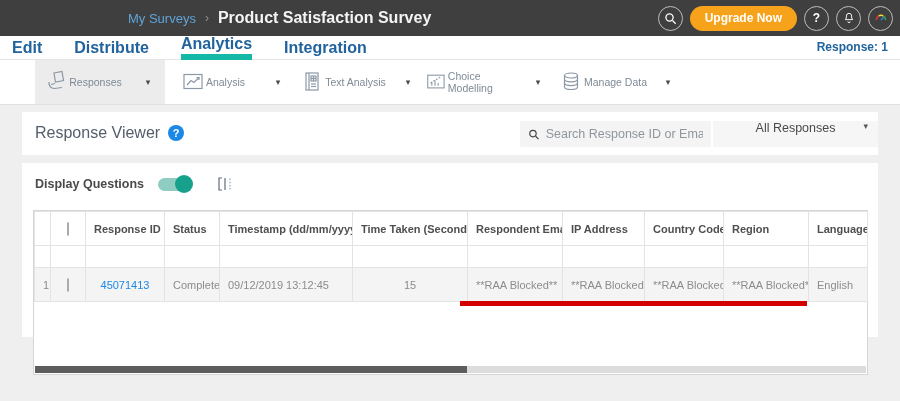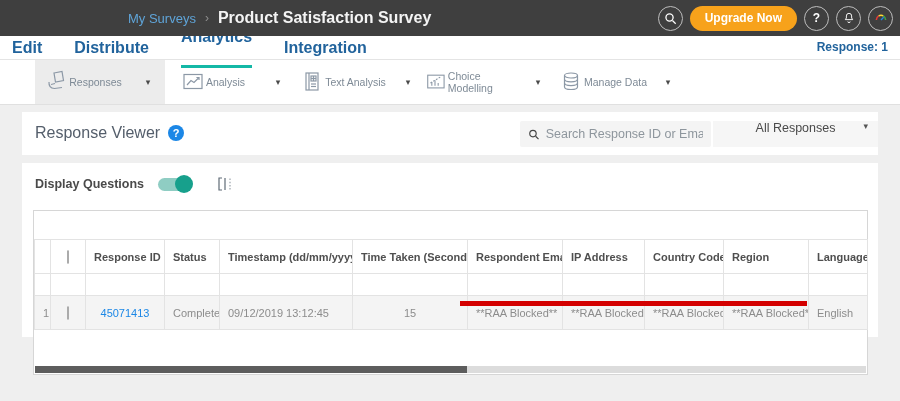--- a/index.html
+++ b/index.html
@@ -24,21 +24,21 @@
   .tb-circle { width:25px; height:25px; border:1px solid #BDBDBD; border-radius:50%;
     display:flex; align-items:center; justify-content:center; color:#fff; cursor:pointer; flex:none; }
   .tb-circle .q { font-size:12px; font-weight:700; color:#fff; }
   .upgrade-btn { height:25px; padding:0 15px; border-radius:13px; background:#F7A21B; border:none;
     color:#fff; font-size:12px; font-weight:700; font-family:"Liberation Sans",sans-serif; cursor:pointer; }
   
   .navrow { position:absolute; left:0; top:36px; width:900px; height:24px; background:#FFF;
     border-bottom:1px solid #E4E4E4; z-index:4; }
   .nav-items { display:flex; gap:32px; padding-left:12px; height:100%; align-items:center; }
   .nav-item { color:#21639C; font-size:16px; font-weight:700; cursor:pointer; }
-  .nav-item.active { border-bottom:3px solid #14b8a6; padding-bottom:19px; }
+  .nav-item.active { border-bottom:6px solid #14b8a6; padding-bottom:1px; }
   .response-count { position:absolute; right:12px; top:0; line-height:23px; color:#21639C; font-size:12px; font-weight:700; }
   
   .toolbar { position:absolute; left:0; top:60px; width:900px; height:45px; background:#FFF;
     border-bottom:1px solid #E0E0E0; display:flex; padding-left:35px; }
   .tool-item { width:130px; height:44px; display:flex; cursor:pointer; }
   .tool-item.active { background:#ECECEC; }
   .tool-main { width:96px; display:flex; flex-direction:row; align-items:center; justify-content:center; gap:1px; }
   .tool-label { font-size:10.5px; color:#7E8A96; }
   .tool-caret { width:34px; display:flex; align-items:center; justify-content:center; color:#4A4A4A; font-size:9px; }
   .ticon { stroke:#8C98A6; fill:none; stroke-width:1.2; }
@@ -58,21 +58,21 @@
   .filter-dd .lbl { font-size:12.5px; color:#4A4A4A; }
   .filter-dd .caret { position:absolute; right:10px; font-size:9px; color:#555; }
   
   .panel2 { position:absolute; left:22px; top:163px; width:856px; height:174px; background:#FFF; }
   .display-row { position:absolute; left:13px; top:13px; display:flex; align-items:center; }
   .dq-label { font-size:12.5px; font-weight:700; color:#4A4A4A; margin-right:14px; }
   .toggle { position:relative; width:33px; height:13px; border-radius:7px; background:#8FCDC3; cursor:pointer; margin-right:26px; }
   .toggle .knob { position:absolute; right:-2px; top:-3px; width:18px; height:18px; border-radius:50%; background:#17A08C; }
   .col-icon { cursor:pointer; display:flex; }
   .grid { position:absolute; left:11px; top:47px; width:835px; height:165px; border:1px solid #D6D6D6; background:#FFF; }
-  table { border-collapse:collapse; table-layout:fixed; width:833px;margin-top:28px; }
+  table { border-collapse:collapse; table-layout:fixed; width:833px; }
   th,td { border:1px solid #E3E3E3; overflow:hidden; white-space:nowrap; }
   thead th { height:34px; font-size:11px; font-weight:600; color:#4F4F4F; text-align:left; padding:0 8px; background:#FFF; }
   tr.filter-row td { height:22px; background:#FFF; }
   tr.data-row td { height:34px; background:#F4F4F4; font-size:11px; color:#8C8C8C; padding:0 8px; }
   td.c, th.c { text-align:center; padding:0 2px; }
   td.r { text-align:center; }
   .link { color:#1B87E6; cursor:pointer; }
   .cb { width:14px; height:14px; border:1px solid #ABABAB; border-radius:2px; background:#FFF; margin:0 auto; cursor:pointer; }
   tr.data-row .cb { width:15px; height:15px; }
   .red-bar { position:absolute; left:426px; top:90px; width:347px; height:5px; background:#D40000; z-index:3; }

